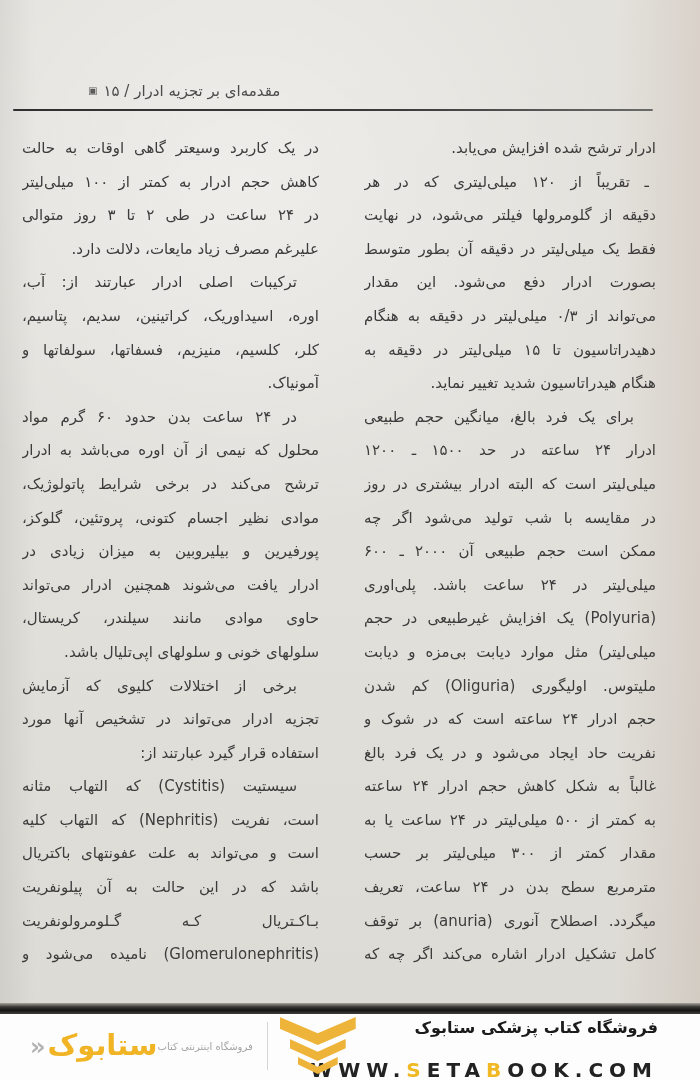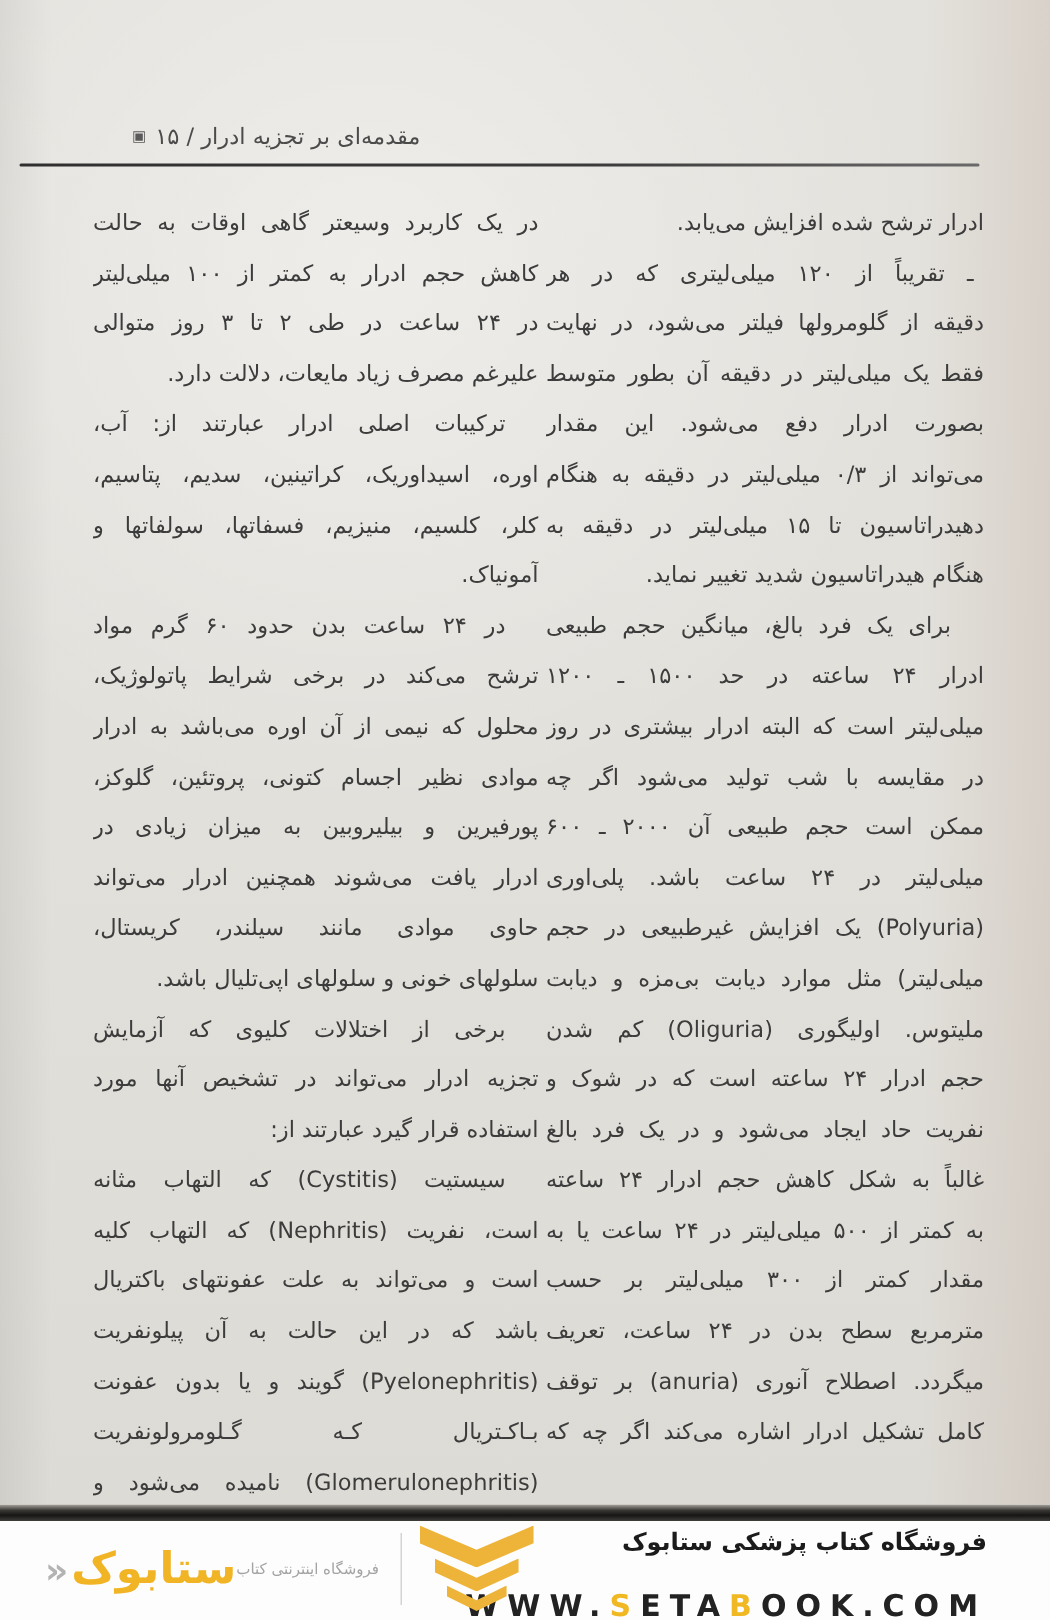--- a/index.html
+++ b/index.html
@@ -19,21 +19,21 @@
     font-size:15px;color:#4b4b4b;letter-spacing:0.2px;
   }
   .page-header .ornament{font-size:10px;color:#5a5a5a;vertical-align:2px;margin-right:6px;}
   .header-rule{
     position:absolute;left:13px;top:109px;width:640px;height:2px;border-radius:2px;
     background:linear-gradient(90deg,#2f2f2f 0%,#3b3b3b 60%,#6a6a6a 100%);
   }
 
   .col{position:absolute;top:132px;}
   .col-right{left:364px;width:292px;}
-  .col-left{left:22px;width:297px;margin-left:40px;}
+  .col-left{left:22px;width:297px;}
   .line{
     height:33.6px;line-height:33.6px;overflow:hidden;direction:rtl;
     text-align:justify;text-align-last:justify;
     font-size:15px;color:#3c3c3c;
   }
   .line.endp{text-align-last:right;}
   .line.ind1{padding-right:7px;}
   .line.ind2{padding-right:22px;}
 
   
@@ -100,35 +100,34 @@
     <div class="col col-left" id="col-left">
         <div class="line">در یک کاربرد وسیعتر گاهی اوقات به حالت</div>
         <div class="line">کاهش حجم ادرار به کمتر از ۱۰۰ میلی‌لیتر</div>
         <div class="line">در ۲۴ ساعت در طی ۲ تا ۳ روز متوالی</div>
         <div class="line endp">علیرغم مصرف زیاد مایعات، دلالت دارد.</div>
         <div class="line ind2">ترکیبات اصلی ادرار عبارتند از: آب،</div>
         <div class="line">اوره، اسیداوریک، کراتینین، سدیم، پتاسیم،</div>
         <div class="line">کلر، کلسیم، منیزیم، فسفاتها، سولفاتها و</div>
         <div class="line endp">آمونیاک.</div>
         <div class="line ind2">در ۲۴ ساعت بدن حدود ۶۰ گرم مواد</div>
+        <div class="line">محلول که نیمی از آن اوره می‌باشد به ادرار</div>
         <div class="line">ترشح می‌کند در برخی شرایط پاتولوژیک،</div>
-        <div class="line">محلول که نیمی از آن اوره می‌باشد به ادرار</div>
         <div class="line">موادی نظیر اجسام کتونی، پروتئین، گلوکز،</div>
         <div class="line">پورفیرین و بیلیروبین به میزان زیادی در</div>
         <div class="line">ادرار یافت می‌شوند همچنین ادرار می‌تواند</div>
         <div class="line">حاوی موادی مانند سیلندر، کریستال،</div>
         <div class="line endp">سلولهای خونی و سلولهای اپی‌تلیال باشد.</div>
         <div class="line ind2">برخی از اختلالات کلیوی که آزمایش</div>
         <div class="line">تجزیه ادرار می‌تواند در تشخیص آنها مورد</div>
         <div class="line endp">استفاده قرار گیرد عبارتند از:</div>
         <div class="line ind2">سیستیت (Cystitis) که التهاب مثانه</div>
         <div class="line">است، نفریت (Nephritis) که التهاب کلیه</div>
         <div class="line">است و می‌تواند به علت عفونتهای باکتریال</div>
         <div class="line">باشد که در این حالت به آن پیلونفریت</div>
-        <div class="line">(Pyelonephritis) گویند و یا بدون عفونت</div>
         <div class="line">بـاکـتریال کـه گـلومرولونفریت</div>
         <div class="line">(Glomerulonephritis) نامیده می‌شود و</div>
       </div>
   </div>
 
   <div class="footer">
     <div class="edge-shadow"></div>
     <div class="footer-inner">
 
       <div class="store-block">

